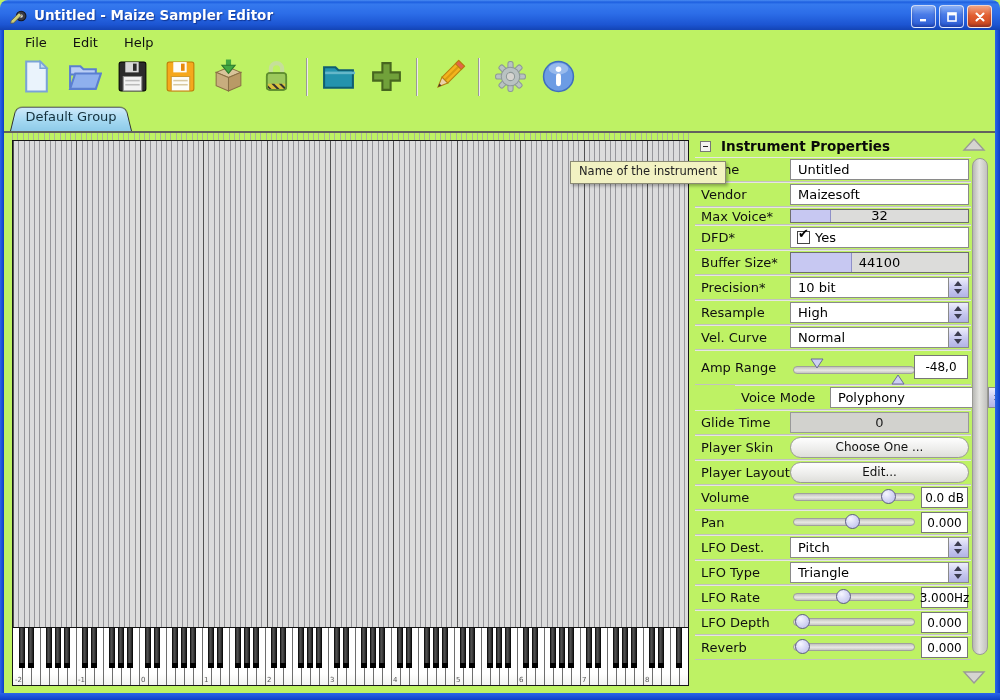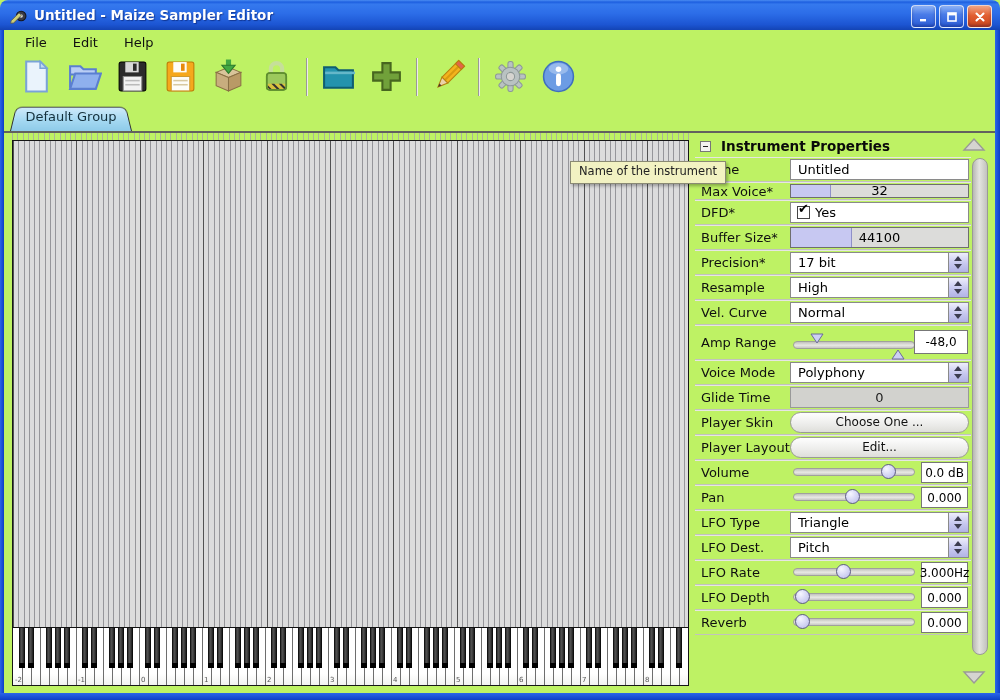--- a/index.html
+++ b/index.html
@@ -405,20 +405,24 @@
 
   <div class="panelheader">
     <div class="collapsebox"></div>
     <span class="paneltitle">Instrument Properties</span>
   </div>
   <div class="prows">
       <div class="prow" style="height: 25px;">
         <span class="plabel">Name</span>
         <input class="ctl textinput" type="text" value="Untitled" style="">
       </div>
+      <div class="prow" style="height: 25px;">
+        <span class="plabel">Vendor</span>
+        <input class="ctl textinput" type="text" value="Maizesoft" style="">
+      </div>
       <div class="prow" style="height: 18px;">
         <span class="plabel">Max Voice*</span>
         <div class="ctl dragnum">
           <div class="dragfill" style="width: 22%;"></div>
           <div class="dragval">32</div>
         </div>
       </div>
       <div class="prow" style="height: 25px;">
         <span class="plabel">DFD*</span>
         <div class="ctl checkbox">
@@ -431,21 +435,21 @@
       <div class="prow" style="height: 25px;">
         <span class="plabel">Buffer Size*</span>
         <div class="ctl dragnum">
           <div class="dragfill" style="width: 34%;"></div>
           <div class="dragval">44100</div>
         </div>
       </div>
       <div class="prow" style="height: 25px;">
         <span class="plabel">Precision*</span>
         <div class="ctl dropdown">
-          <span class="dval">17 bit</span>
+          <span class="dval">10 bit</span>
           <span class="spin"></span>
         </div>
       </div>
       <div class="prow" style="height: 25px;">
         <span class="plabel">Resample</span>
         <div class="ctl dropdown">
           <span class="dval">High</span>
           <span class="spin"></span>
         </div>
       </div>
@@ -460,21 +464,21 @@
         <span class="plabel">Amp Range</span>
         <div class="sl-track" style="top: 16px;"></div>
         <span class="rtri" style="left: 115.4px; top: 4px;"><svg width="14" height="11" viewBox="0 0 14 11">
             <path d="M1 1h12L7 10z" fill="#cdd0f4" stroke="#6a6a9a"></path>
           </svg></span>
         <span class="rtri" style="left: 195.92px; top: 20px;"><svg width="14" height="11" viewBox="0 0 14 11">
             <path d="M1 10h12L7 1z" fill="#cdd0f4" stroke="#6a6a9a"></path>
           </svg></span>
         <div class="sl-value" style="top: 5px; height: 24px; left: 219px; width: 54px;">-48,0</div>
       </div>
-      <div class="prow" style="height: 25px;">
+      <div class="prow" style="height: 25px; margin-left: 40px;">
         <span class="plabel">Voice Mode</span>
         <div class="ctl dropdown">
           <span class="dval">Polyphony</span>
           <span class="spin"></span>
         </div>
       </div>
       <div class="prow" style="height: 25px;">
         <span class="plabel">Glide Time</span>
         <div class="ctl disabledbox">0</div>
       </div>
@@ -492,30 +496,30 @@
         <div class="sl-handle" style="top: 4px; left: 185.74px;"></div>
         <div class="sl-value" style="top: 2px; height: 21px;">0.0 dB</div>
       </div>
       <div class="prow" style="height: 25px;">
         <span class="plabel">Pan</span>
         <div class="sl-track" style="top: 8px;"></div>
         <div class="sl-handle" style="top: 4px; left: 150.43px;"></div>
         <div class="sl-value" style="top: 2px; height: 21px;">0.000</div>
       </div>
       <div class="prow" style="height: 25px;">
+        <span class="plabel">LFO Dest.</span>
+        <div class="ctl dropdown">
+          <span class="dval">Pitch</span>
+          <span class="spin"></span>
+        </div>
+      </div>
+      <div class="prow" style="height: 25px;">
         <span class="plabel">LFO Type</span>
         <div class="ctl dropdown">
           <span class="dval">Triangle</span>
-          <span class="spin"></span>
-        </div>
-      </div>
-      <div class="prow" style="height: 25px;">
-        <span class="plabel">LFO Dest.</span>
-        <div class="ctl dropdown">
-          <span class="dval">Pitch</span>
           <span class="spin"></span>
         </div>
       </div>
       <div class="prow" style="height: 25px;">
         <span class="plabel">LFO Rate</span>
         <div class="sl-track" style="top: 8px;"></div>
         <div class="sl-handle" style="top: 4px; left: 140.8px;"></div>
         <div class="sl-value" style="top: 2px; height: 21px;">3.000Hz</div>
       </div>
       <div class="prow" style="height: 25px;">

